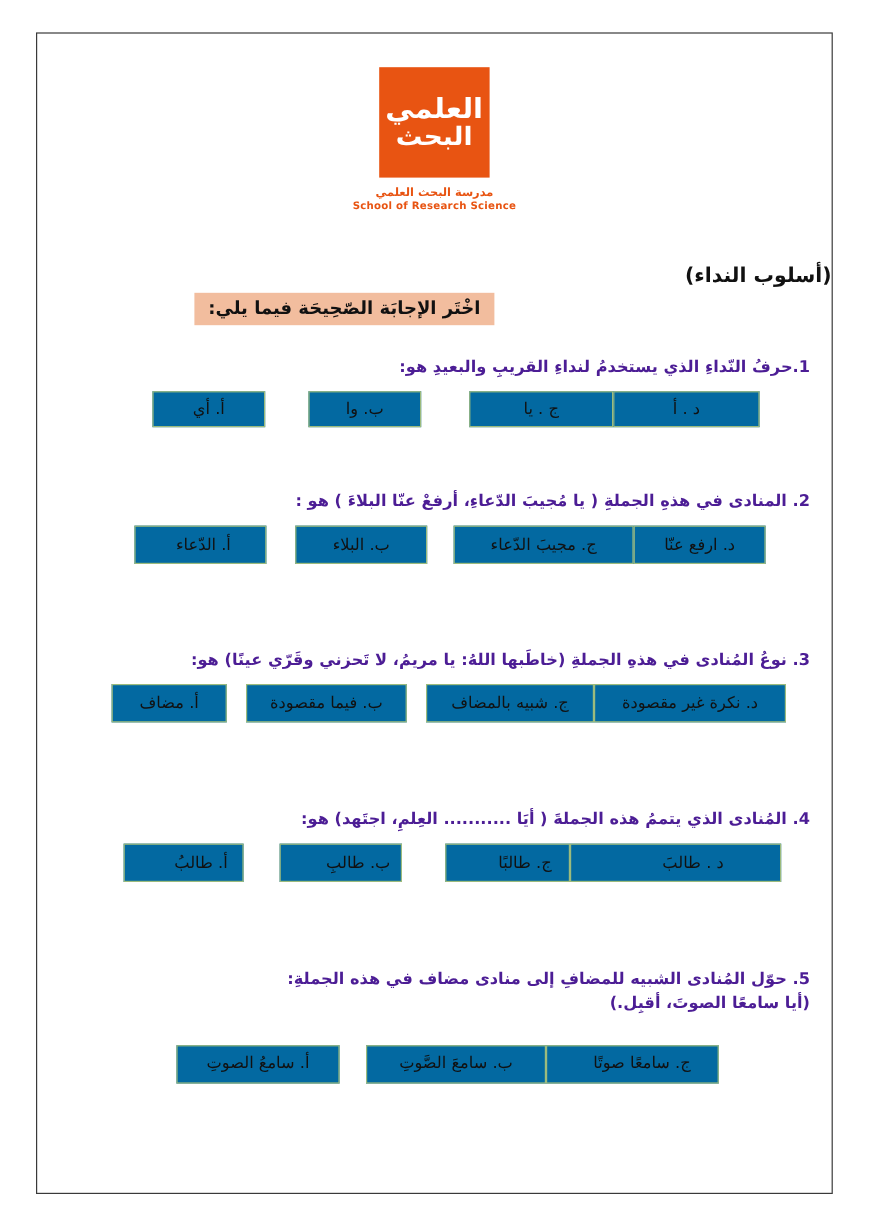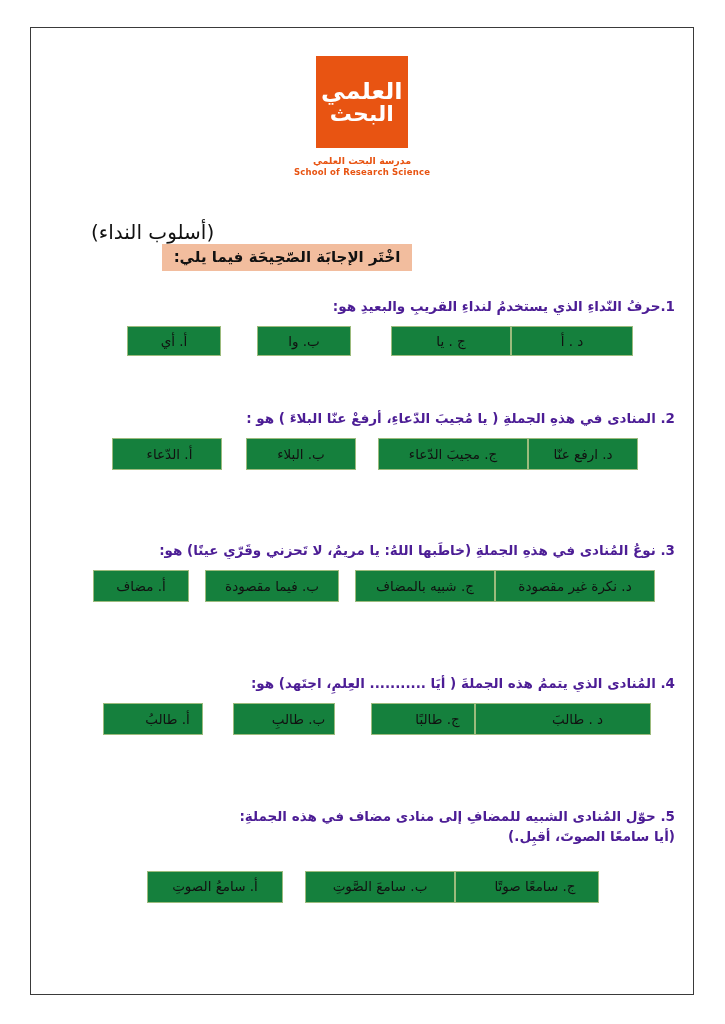--- a/index.html
+++ b/index.html
@@ -81,24 +81,24 @@
     letter-spacing: 0.2px;
     margin-top: 1px;
   }
 
   
   .doc-title {
     position: absolute;
     top: 192px;
     right: 0;
     left: 0;
-    text-align: left;
+    text-align: right;
     color: #111111;
-    font-size: 20px;
-    font-weight: normal;
+    font-size: 17px;
+    font-weight: bold;
     padding-left: 60px;
     box-sizing: border-box;
   }
 
   
   .instruction-row {
     position: absolute;
     top: 216px;
     right: 0;
     left: 0;
@@ -135,21 +135,21 @@
   .options {
     display: flex;
     flex-direction: row;
     justify-content: center;
     align-items: stretch;
     margin-top: 10px;
     padding: 0 6px;
   }
   .opt {
     border: 1.5px solid #9CBB7D;
-    background: #15803d;
+    background: #0369a1;
     color: #111111;
     font-size: 13.5px;
     font-weight: normal;
     text-align: center;
     padding: 6px 8px 7px 8px;
     box-sizing: border-box;
     display: flex;
     align-items: center;
     justify-content: center;
     min-height: 30px;

